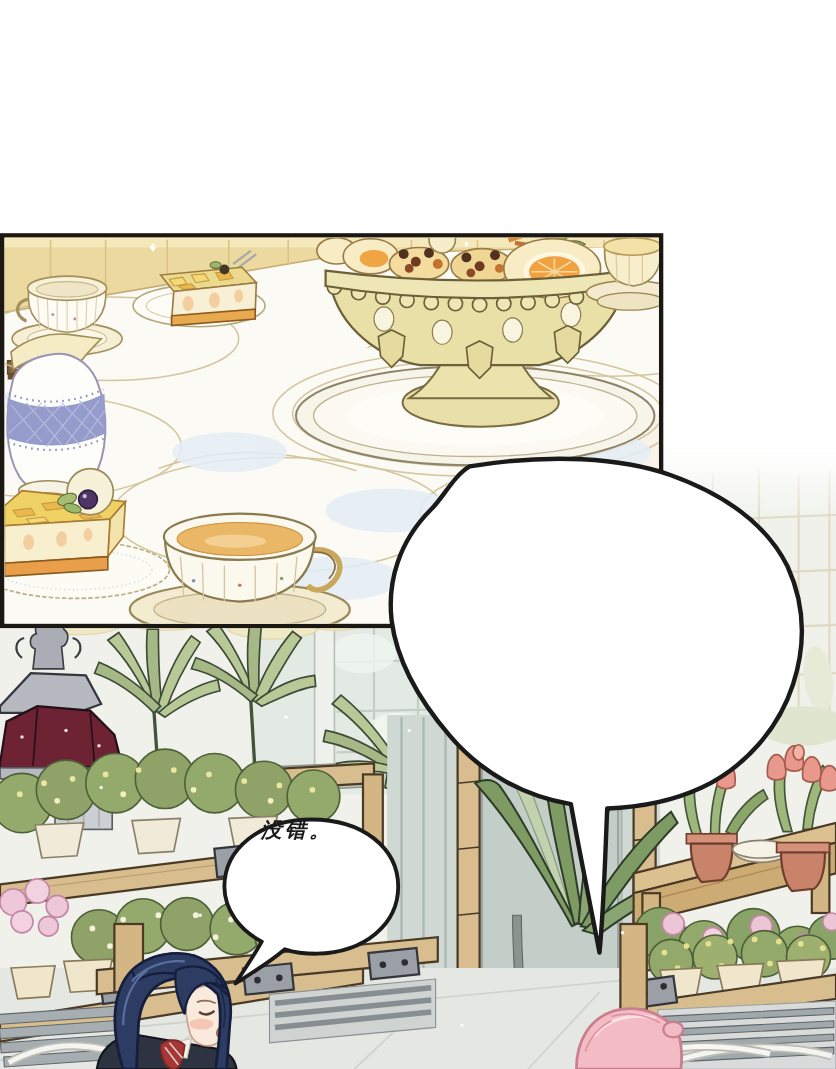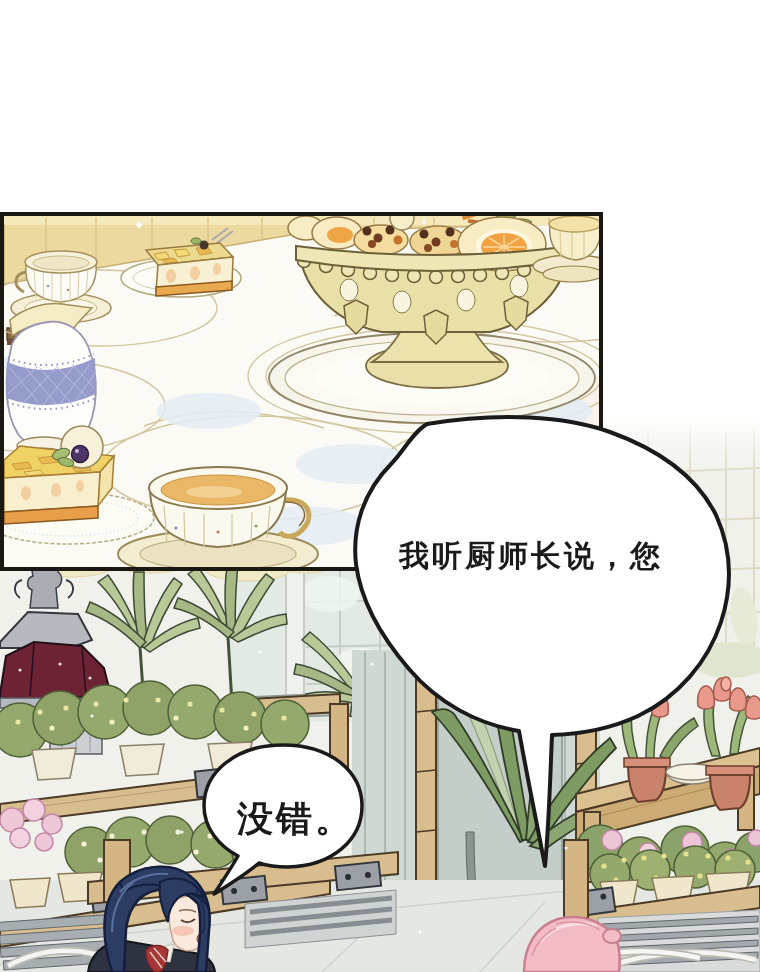--- a/index.html
+++ b/index.html
@@ -6,21 +6,21 @@
   .page{position:relative;width:760px;height:972px;background:#ffffff;overflow:hidden;
         font-family:"Liberation Sans",sans-serif;}
   .scene{position:absolute;left:0;top:412px;width:760px;height:560px;z-index:1;}
   .panel-top{position:absolute;left:0;top:212px;width:603px;height:359px;z-index:2;
              border:4px solid var(--panel-border,#1b1713);box-sizing:border-box;
              background:#fbfaf4;overflow:hidden;}
   .bubble-layer{position:absolute;left:0;top:0;width:760px;height:972px;z-index:3;}
   .bubble-text{position:absolute;z-index:4;color:var(--ink,#1a1a1a);font-weight:bold;
                white-space:nowrap;}
   .bt-main{left:399px;top:536px;font-size:30px;line-height:39px;letter-spacing:3px;}
-  .bt-reply{left:237px;top:795px;font-size:36px;letter-spacing:3px;}
+  .bt-reply{left:237px;top:742px;font-size:19px;letter-spacing:3px;font-style:italic;}
 </style>
 </head>
 <body>
 
 <div class="page">
 
   <svg class="scene" width="760" height="560" viewBox="0 0 760 560">
     <defs>
       <linearGradient id="fadeTop" x1="0" y1="0" x2="0" y2="1">
         <stop offset="0" stop-color="#ffffff" stop-opacity="1"></stop>
@@ -572,17 +572,16 @@
     </g>
   </svg>
   </div>
 
   <svg class="bubble-layer" width="760" height="972" viewBox="0 0 760 972">
     <path d="M427,424 C500,412 565,416 610,432 C660,450 697,477 716,515 C731,548 733,585 721,622 C708,662 678,697 638,716 C610,729 582,734 552,735 C550,782 549,824 545,866 C537,824 527,776 519,731 C477,724 438,703 409,669 C384,640 361,603 356,564 C352,528 363,492 392,463 C403,452 413,432 427,424 Z" fill="var(--bubble-fill,#ffffff)" stroke="var(--ink,#1a1a1a)" stroke-width="4" stroke-linejoin="round"></path>
     <path d="M283,745 C330,745 362,771 362,806 C362,840 332,866 288,867 C278,867 268,866 259,863 C245,875 230,884 214,894 C222,882 230,870 238,856 C219,846 204,828 204,806 C204,772 236,745 283,745 Z" fill="var(--bubble-fill,#ffffff)" stroke="var(--ink,#1a1a1a)" stroke-width="3.5" stroke-linejoin="round"></path>
   </svg>
 
   <div class="bubble-text bt-main">
-    <div>我听厨师长说，您</div>
   </div>
   <div class="bubble-text bt-reply">没错。</div>
 
 </div>
 
 </body></html>

